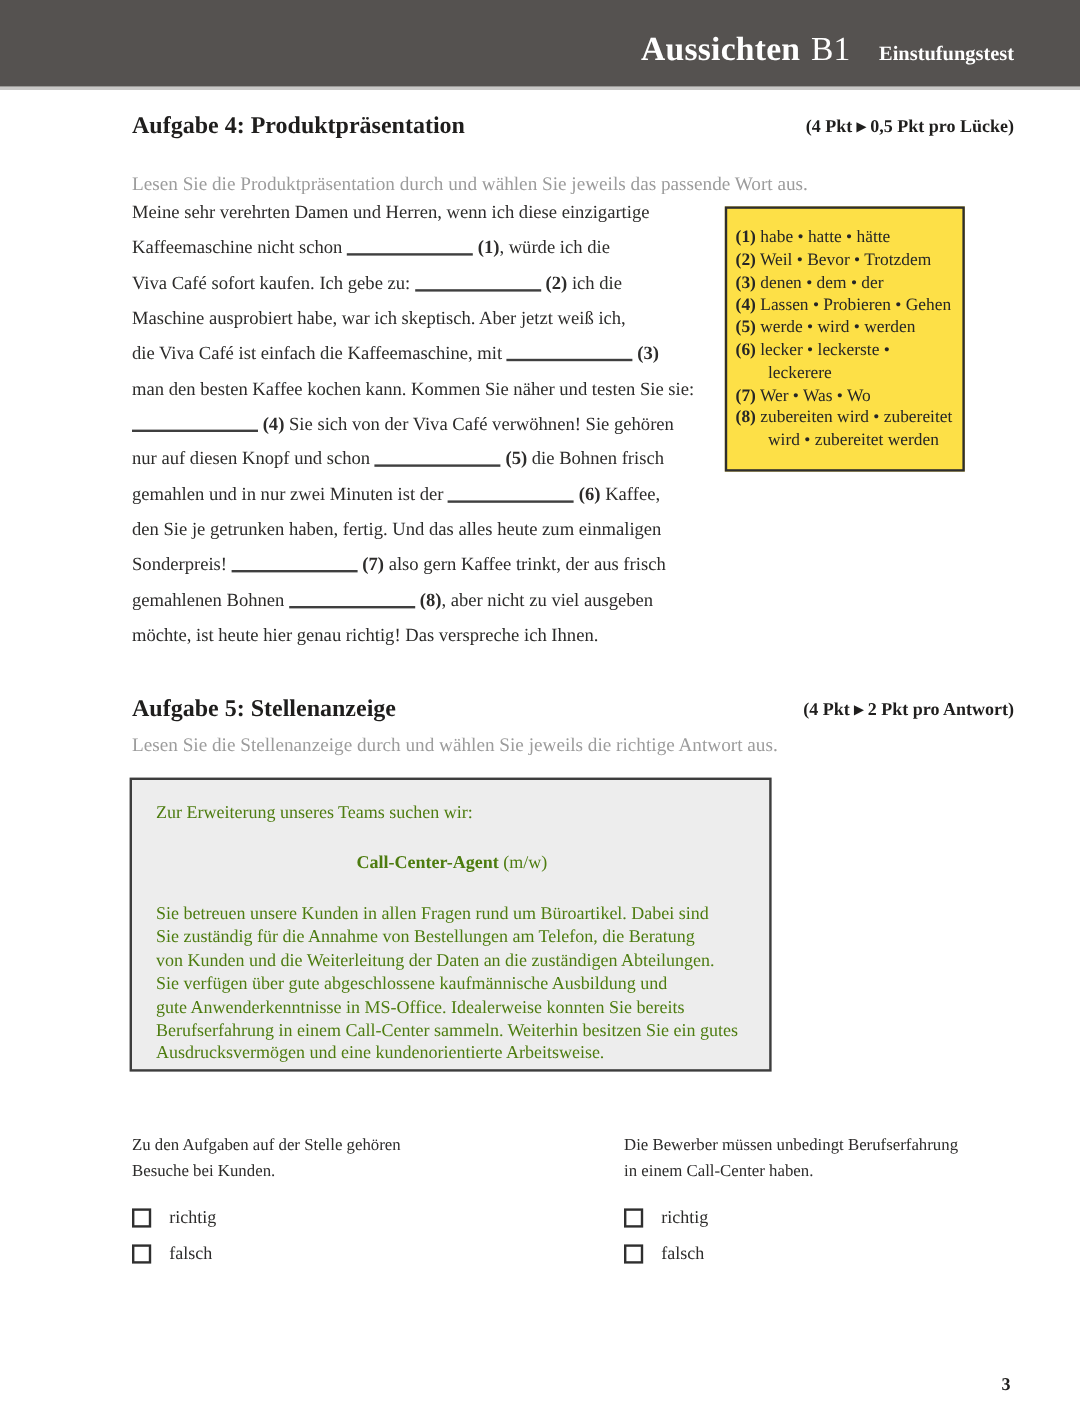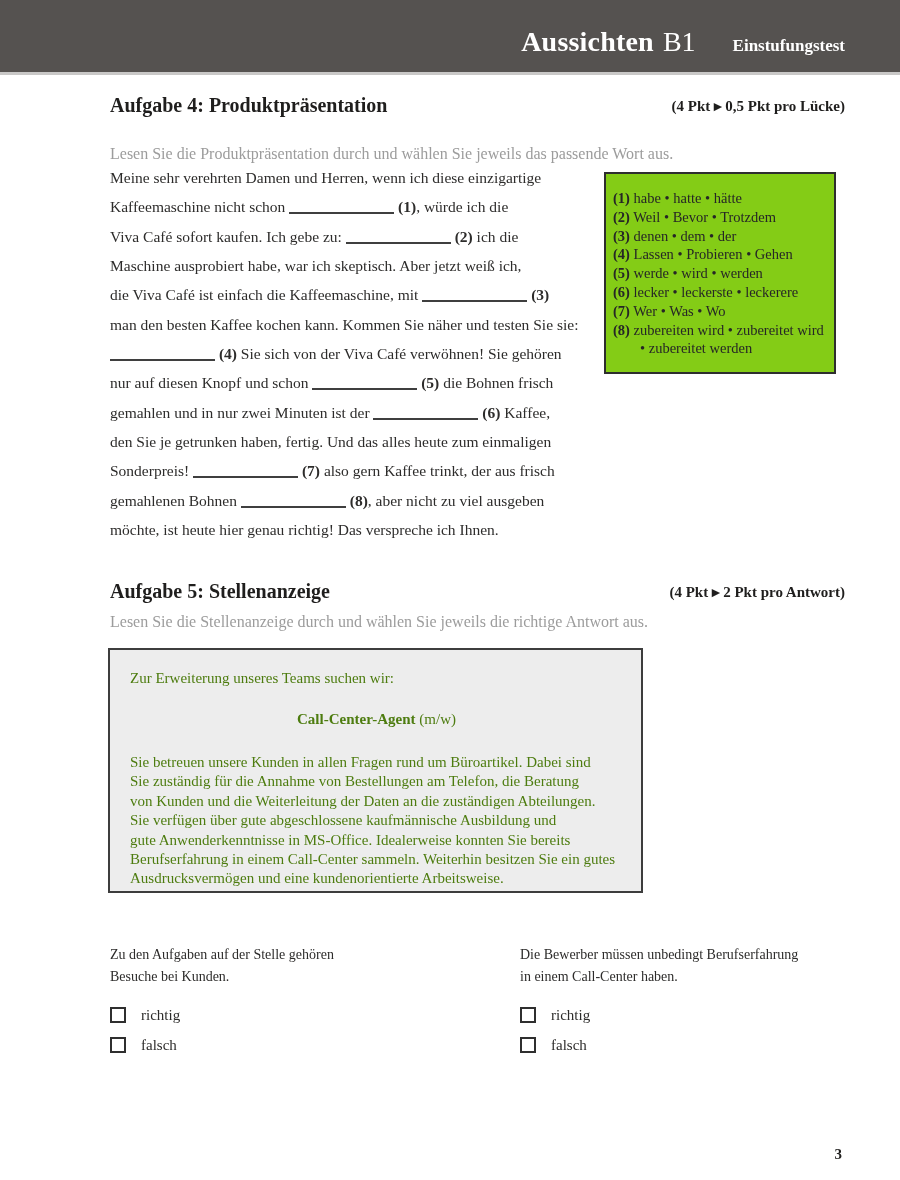--- a/index.html
+++ b/index.html
@@ -14,21 +14,21 @@
     position:absolute;top:0;left:0;width:900px;height:75px;
     background:#555250;border-bottom:3px solid #c9c8c7;
     box-sizing:border-box;
   }
   .header-inner{
     position:absolute;right:55px;bottom:14px;
     display:flex;align-items:baseline;color:#ffffff;white-space:nowrap;
   }
   .brand{font-size:28px;font-weight:800;letter-spacing:.2px;}
   .brand-level{font-size:28px;font-weight:300;margin-left:9px;}
-  .brand-sub{font-size:17px;font-weight:600;margin-left:37px;text-align:right;}
+  .brand-sub{font-size:17px;font-weight:600;margin-left:24px;text-align:right;}
   
   .task-head{
     position:absolute;left:110px;width:735px;
     display:flex;justify-content:space-between;align-items:center;gap:20px;
   }
   .task-title{font-size:20px;font-weight:700;color:#1f1e1d;}
   .task-points{font-size:15px;font-weight:600;color:#1f1e1d;}
   .task-instruction{
     position:absolute;left:110px;width:700px;
     font-size:16px;color:#9c9c9c;
@@ -36,22 +36,22 @@
   
   .gap-text{position:absolute;top:163px;left:110px;width:482px;font-size:15.5px;}
   .gap-line{height:29.35px;line-height:29.35px;white-space:nowrap;}
   .gap-line b{font-weight:700;}
   .blank{
     display:inline-block;width:105px;height:12px;
     border-bottom:2px solid #3f3f3f;margin-bottom:-2px;
   }
   
   .options-box{
-    position:absolute;top:172px;left:604px;width:232px;
-    box-sizing:border-box;border:2px solid #2e2e2e;background:#84cc16;
+    position:absolute;top:172px;left:604px;width:200px;
+    box-sizing:border-box;border:2px solid #2e2e2e;background:#fde047;
     padding:15px 4px 14px 7px;
   }
   .opt-item{
     font-size:14.5px;line-height:18.8px;color:#262626;
     padding-left:27px;text-indent:-27px;
   }
   .opt-item b{font-weight:700;}
   
   .ad-box{
     position:absolute;top:648px;left:108px;width:535px;height:245px;

